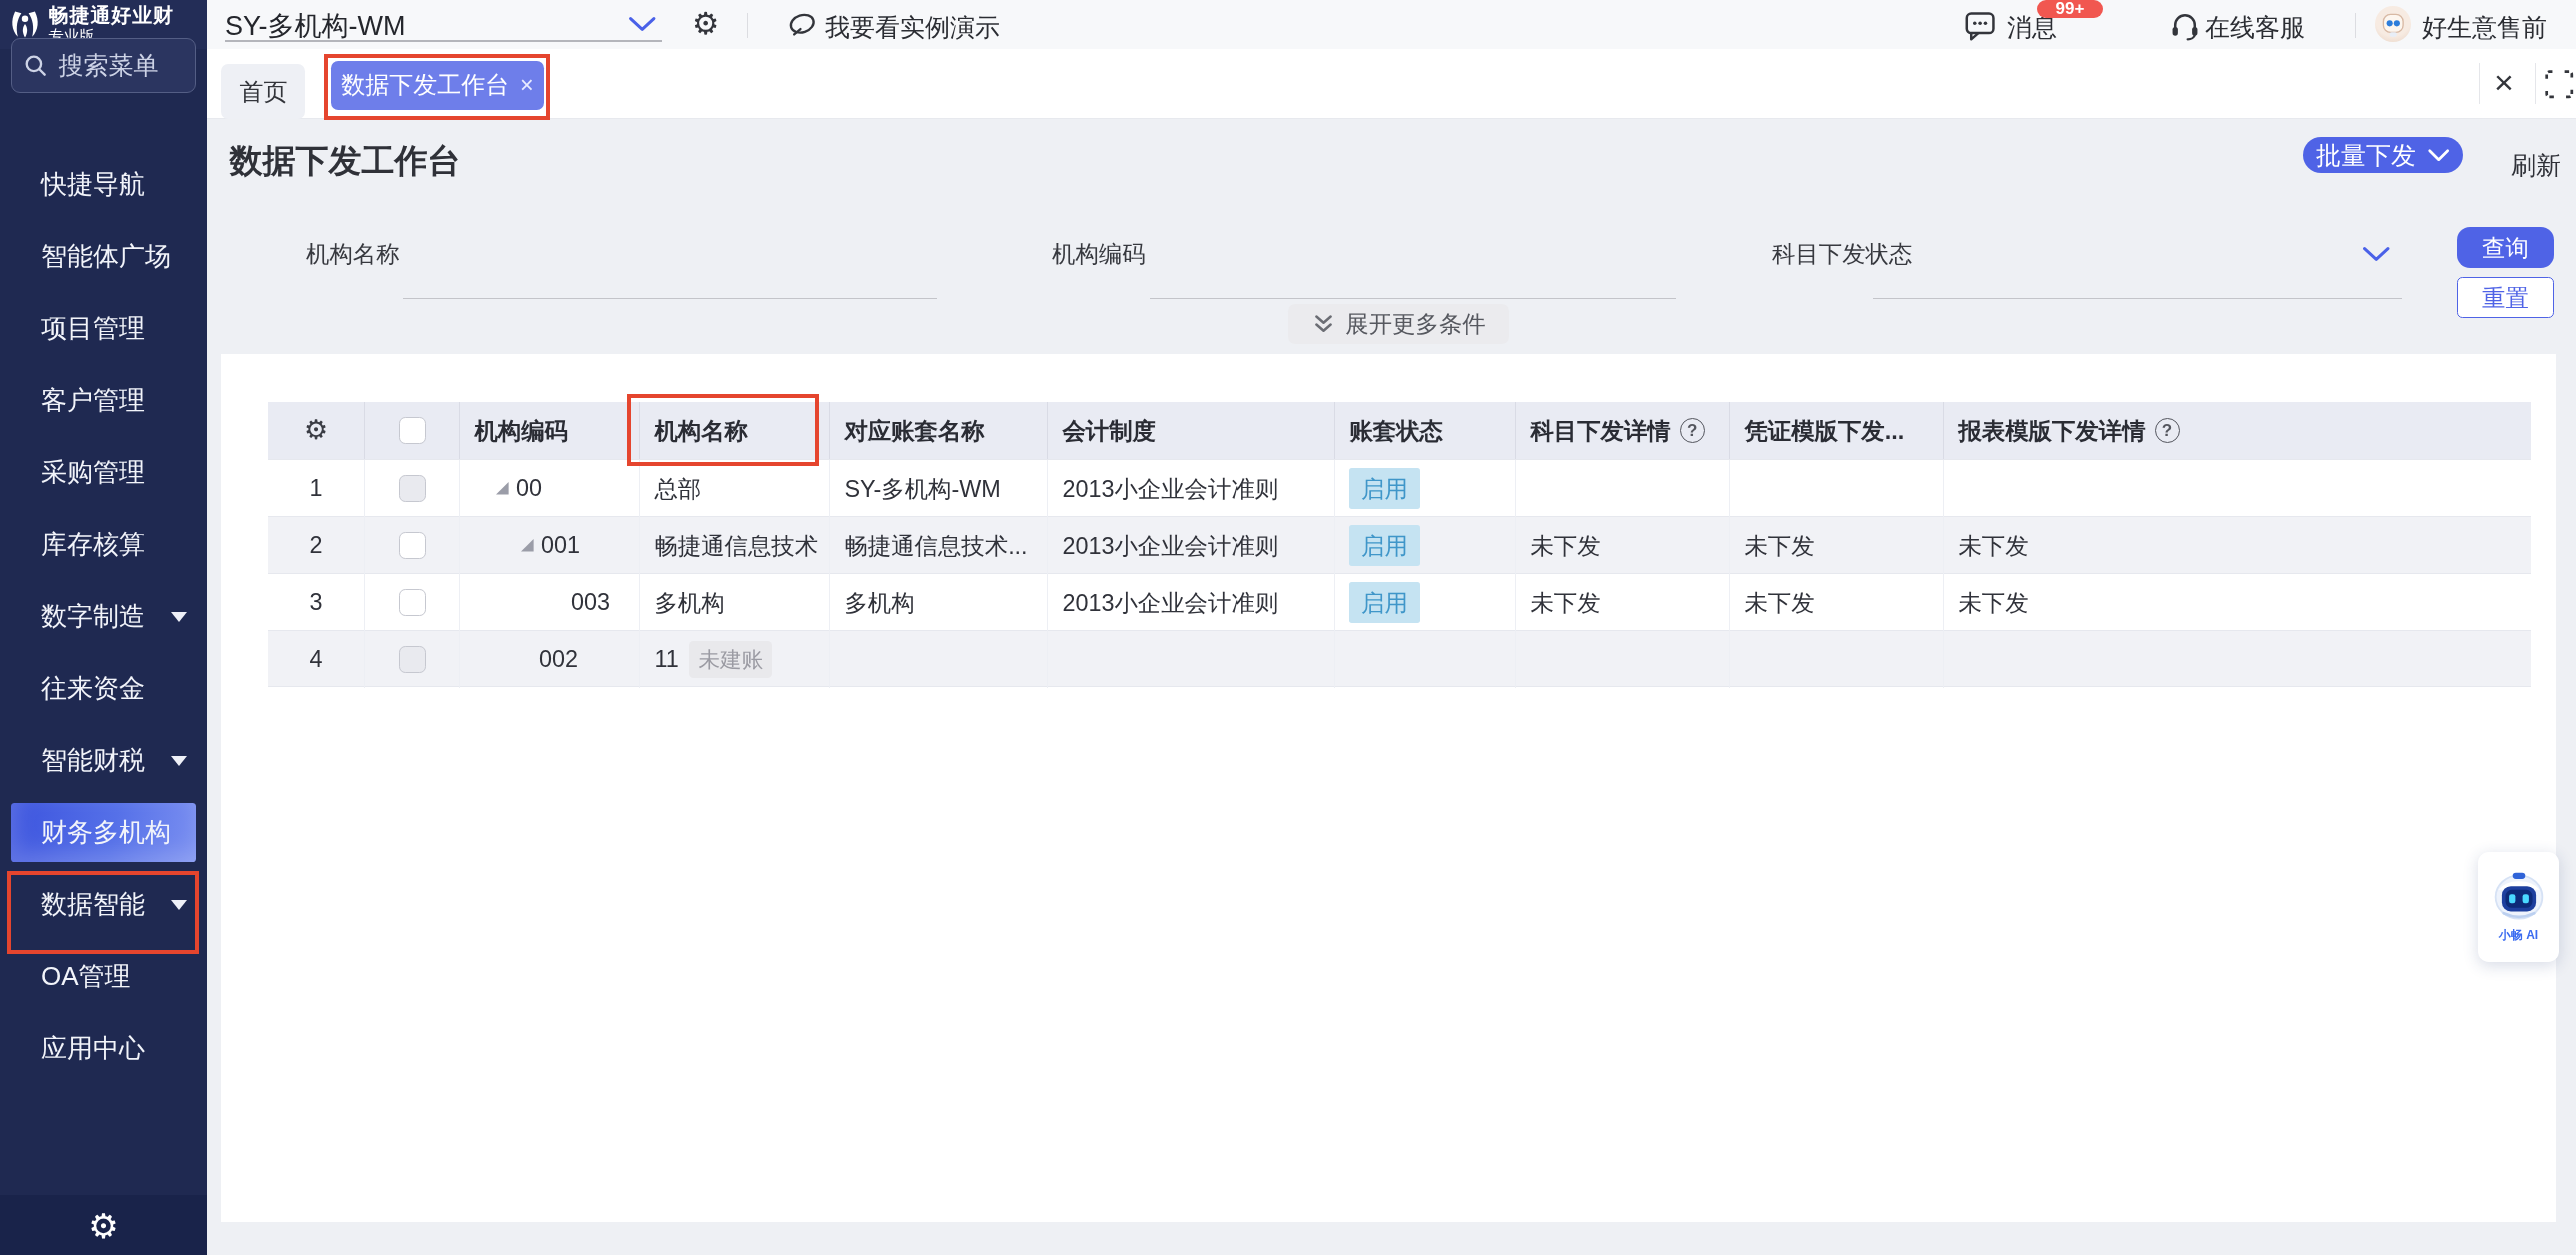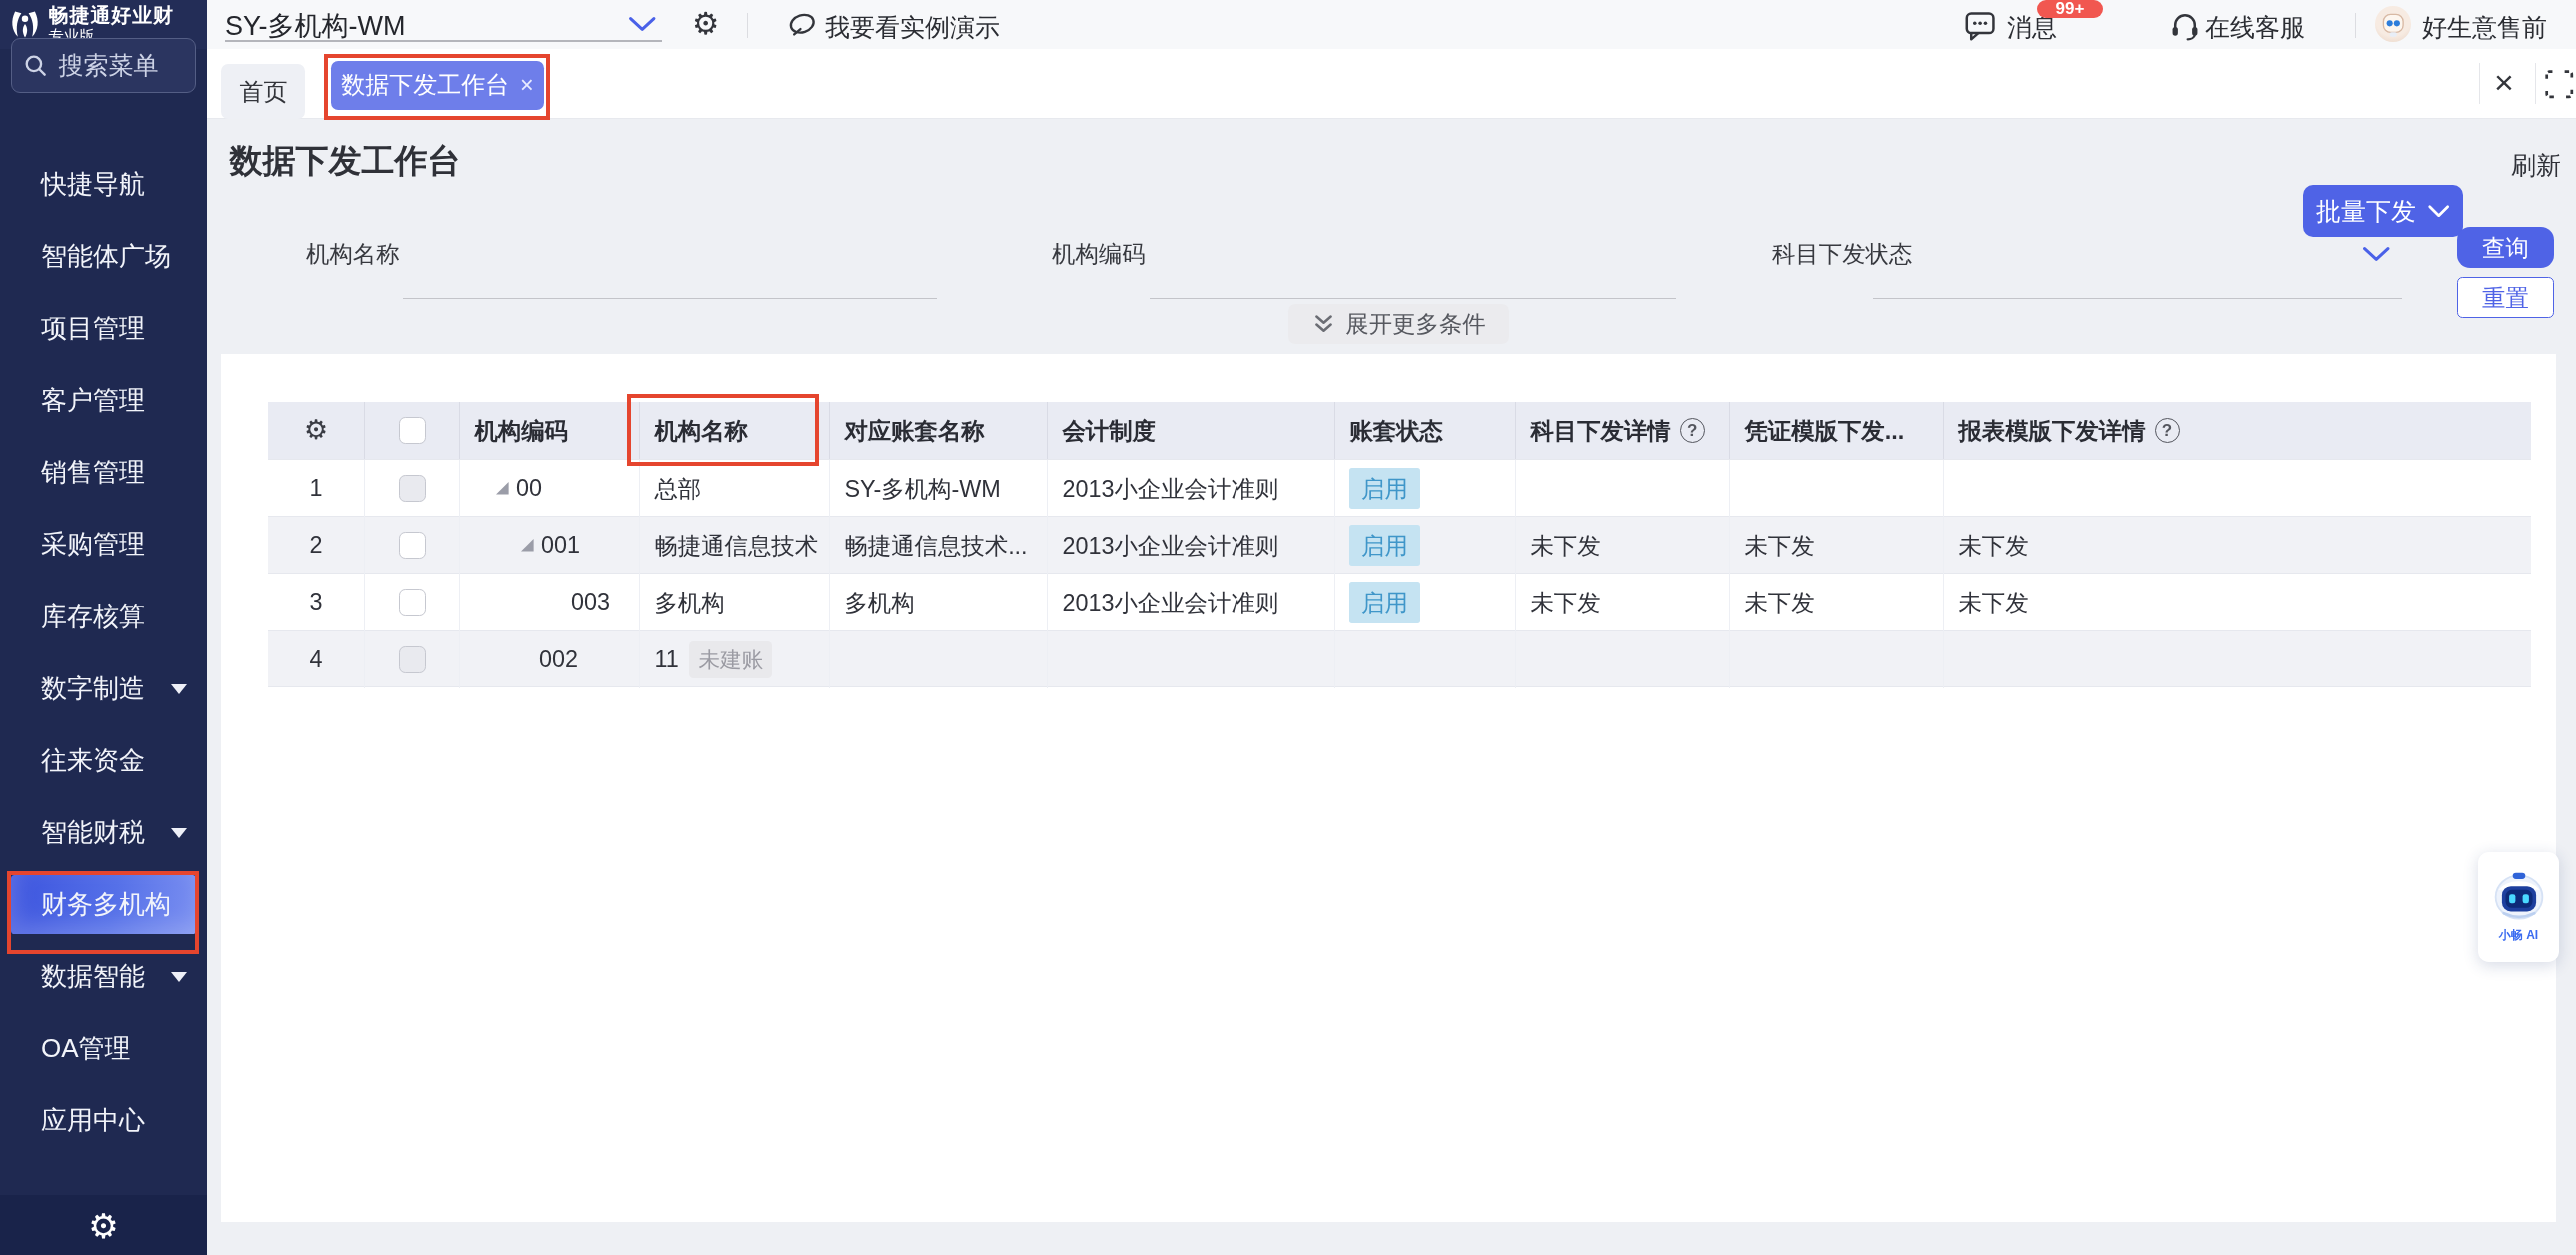--- a/index.html
+++ b/index.html
@@ -49,21 +49,21 @@
   .tab-active { position:absolute; left:124px; top:11.7px; width:213px; height:49px; background:#6e7eea; border-radius:7.2px; display:flex; align-items:center; justify-content:center; color:#fff; font-size:24px; cursor:pointer; }
   .tab-active .tab-close { margin-left:10.8px; font-size:23.4px; color:#e8ebff; cursor:pointer; }
   .tab-red-box { position:absolute; left:117px; top:4.5px; width:226px; height:66px; border:4.5px solid #e5452e; pointer-events:none; z-index:4; }
   .tabbar-close { position:absolute; left:2287px; top:13.5px; font-size:34px; color:#33353b; cursor:pointer; }
   .tb-vdiv { position:absolute; top:14.4px; width:0.9px; height:41px; background:#e5e6ea; }
   .fs-icon { position:absolute; left:2337px; top:20px; cursor:pointer; }
 
   
   .content { position:absolute; left:207px; top:119px; width:2369px; height:1136px; background:#eef0f4; }
   .page-title { position:absolute; left:22.5px; top:20px; font-size:33px; font-weight:bold; color:#2f3138; }
-  .btn-batch { position:absolute; left:2096px; top:18px; width:160px; height:52px; background:#4f63e6; border-radius:10px; display:flex; align-items:center; justify-content:center; color:#fff; font-size:25px; cursor:pointer;margin-top:48px; }
+  .btn-batch { position:absolute; left:2096px; top:18px; width:160px; height:36px; background:#4f63e6; border-radius:18px; display:flex; align-items:center; justify-content:center; color:#fff; font-size:25px; cursor:pointer; }
   .btn-batch svg { margin-left:10.8px; }
   .refresh { position:absolute; left:2304px; top:30px; font-size:25px; color:#2f3138; cursor:pointer; }
 
   .flabel { position:absolute; top:119px; font-size:23.4px; color:#37393f; }
   .fline { position:absolute; top:149px; height:30.5px; border-bottom:1.8px solid #c3c4c9; cursor:text; }
   .fchevron { position:absolute; left:2154px; top:126px; cursor:pointer; }
   .btn-query { position:absolute; left:2250px; top:108px; width:97px; height:41px; background:#4f63e6; border-radius:13px; color:#fff; font-size:23.4px; display:flex; align-items:center; justify-content:center; cursor:pointer; }
   .btn-reset { position:absolute; left:2250px; top:158px; width:97px; height:41px; background:#fff; border:1.8px solid #4f63e6; border-radius:5.4px; color:#4f63e6; font-size:23.4px; display:flex; align-items:center; justify-content:center; cursor:pointer; }
   .expand-pill { position:absolute; left:1081px; top:185px; width:221px; height:40px; background:#ebebee; border-radius:7.2px; display:flex; align-items:center; justify-content:center; font-size:23.4px; color:#56585f; cursor:pointer; z-index:3; }
   .expand-pill svg { margin-right:9px; }
@@ -143,23 +143,20 @@
       <div class="menu-item">
           <span class="lbl">智能体广场</span>
         </div>
       <div class="menu-item">
           <span class="lbl">项目管理</span>
         </div>
       <div class="menu-item">
           <span class="lbl">客户管理</span>
         </div>
       <div class="menu-item">
-          <span class="lbl">销售管理</span>
-        </div>
-      <div class="menu-item">
           <span class="lbl">采购管理</span>
         </div>
       <div class="menu-item">
           <span class="lbl">库存核算</span>
         </div>
       <div class="menu-item">
           <span class="lbl">数字制造</span>
           <span class="caret"></span>
         </div>
       <div class="menu-item">

